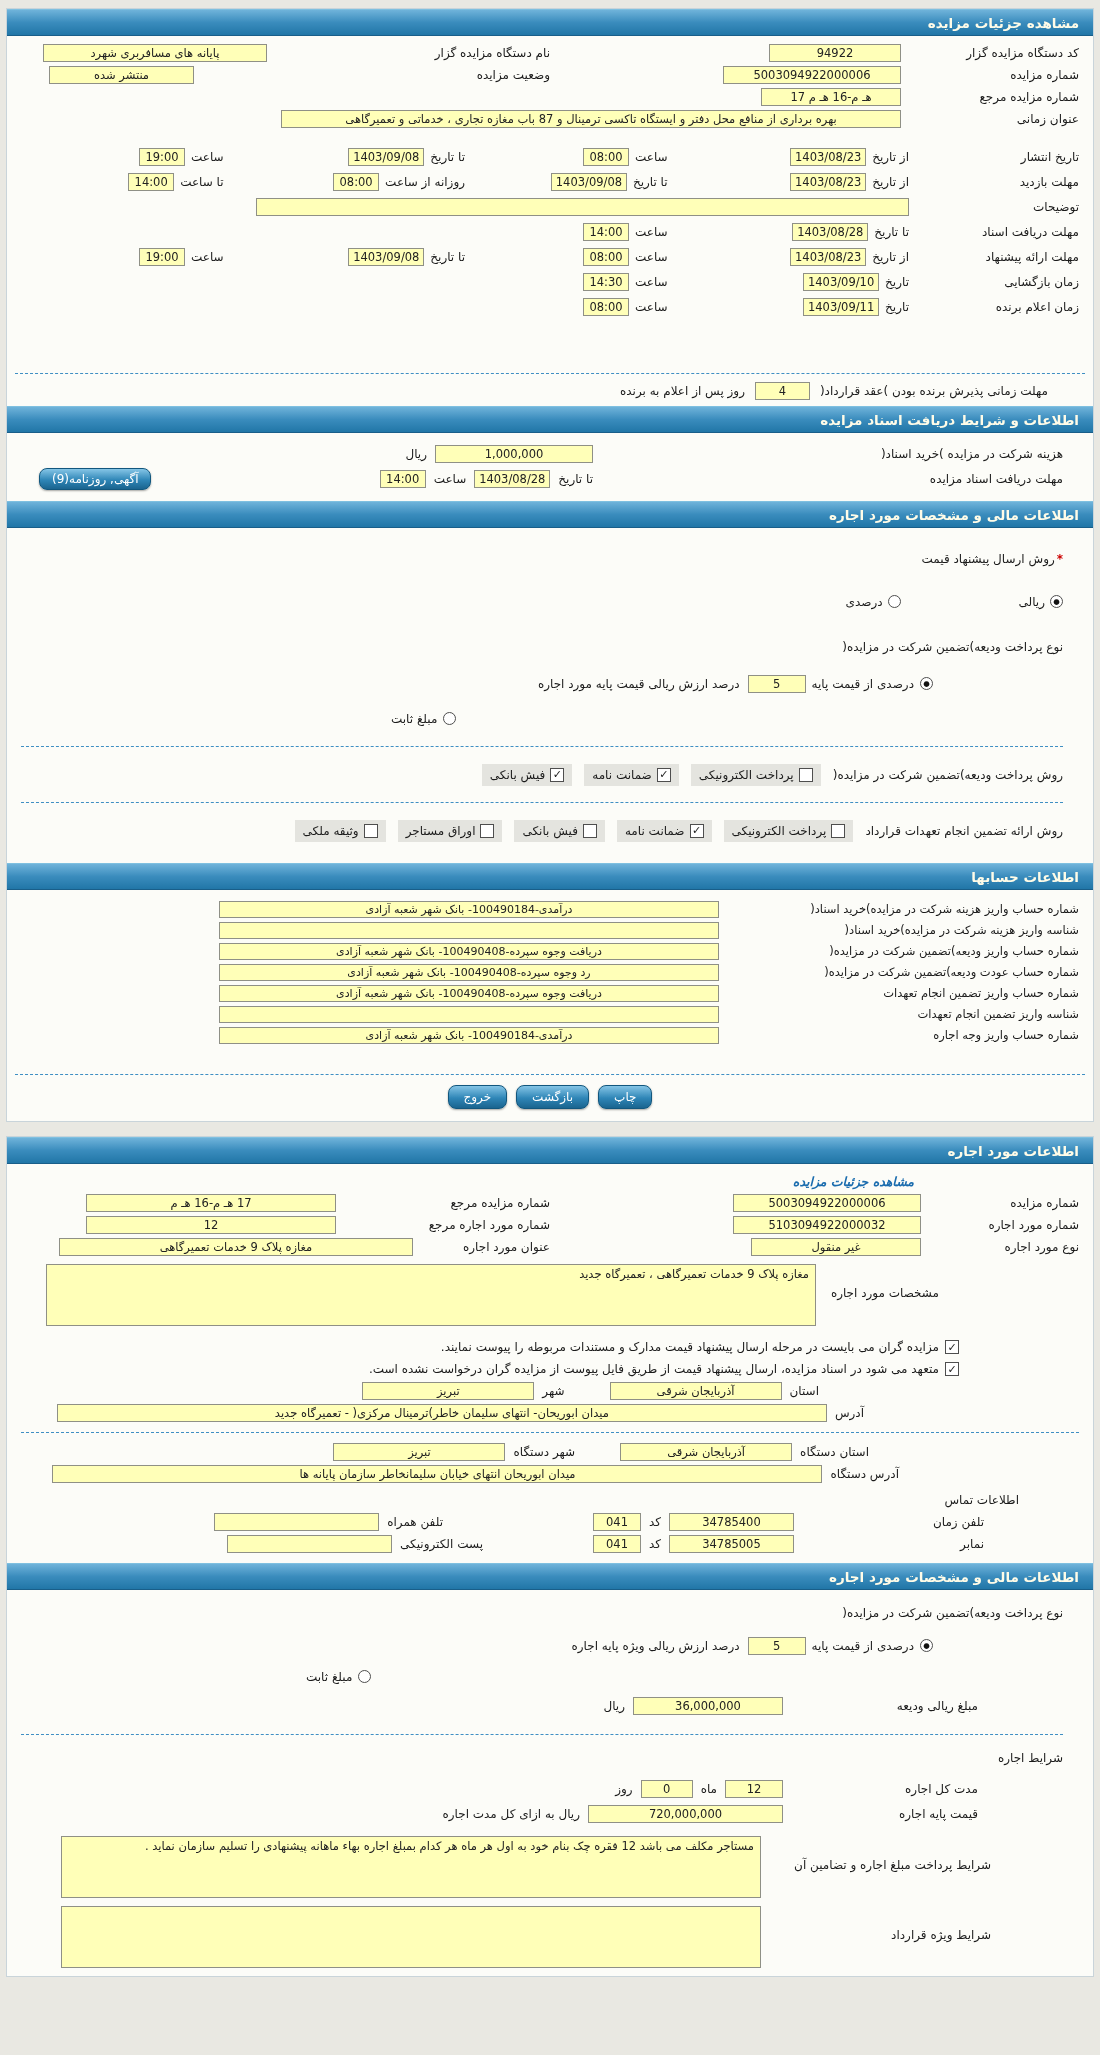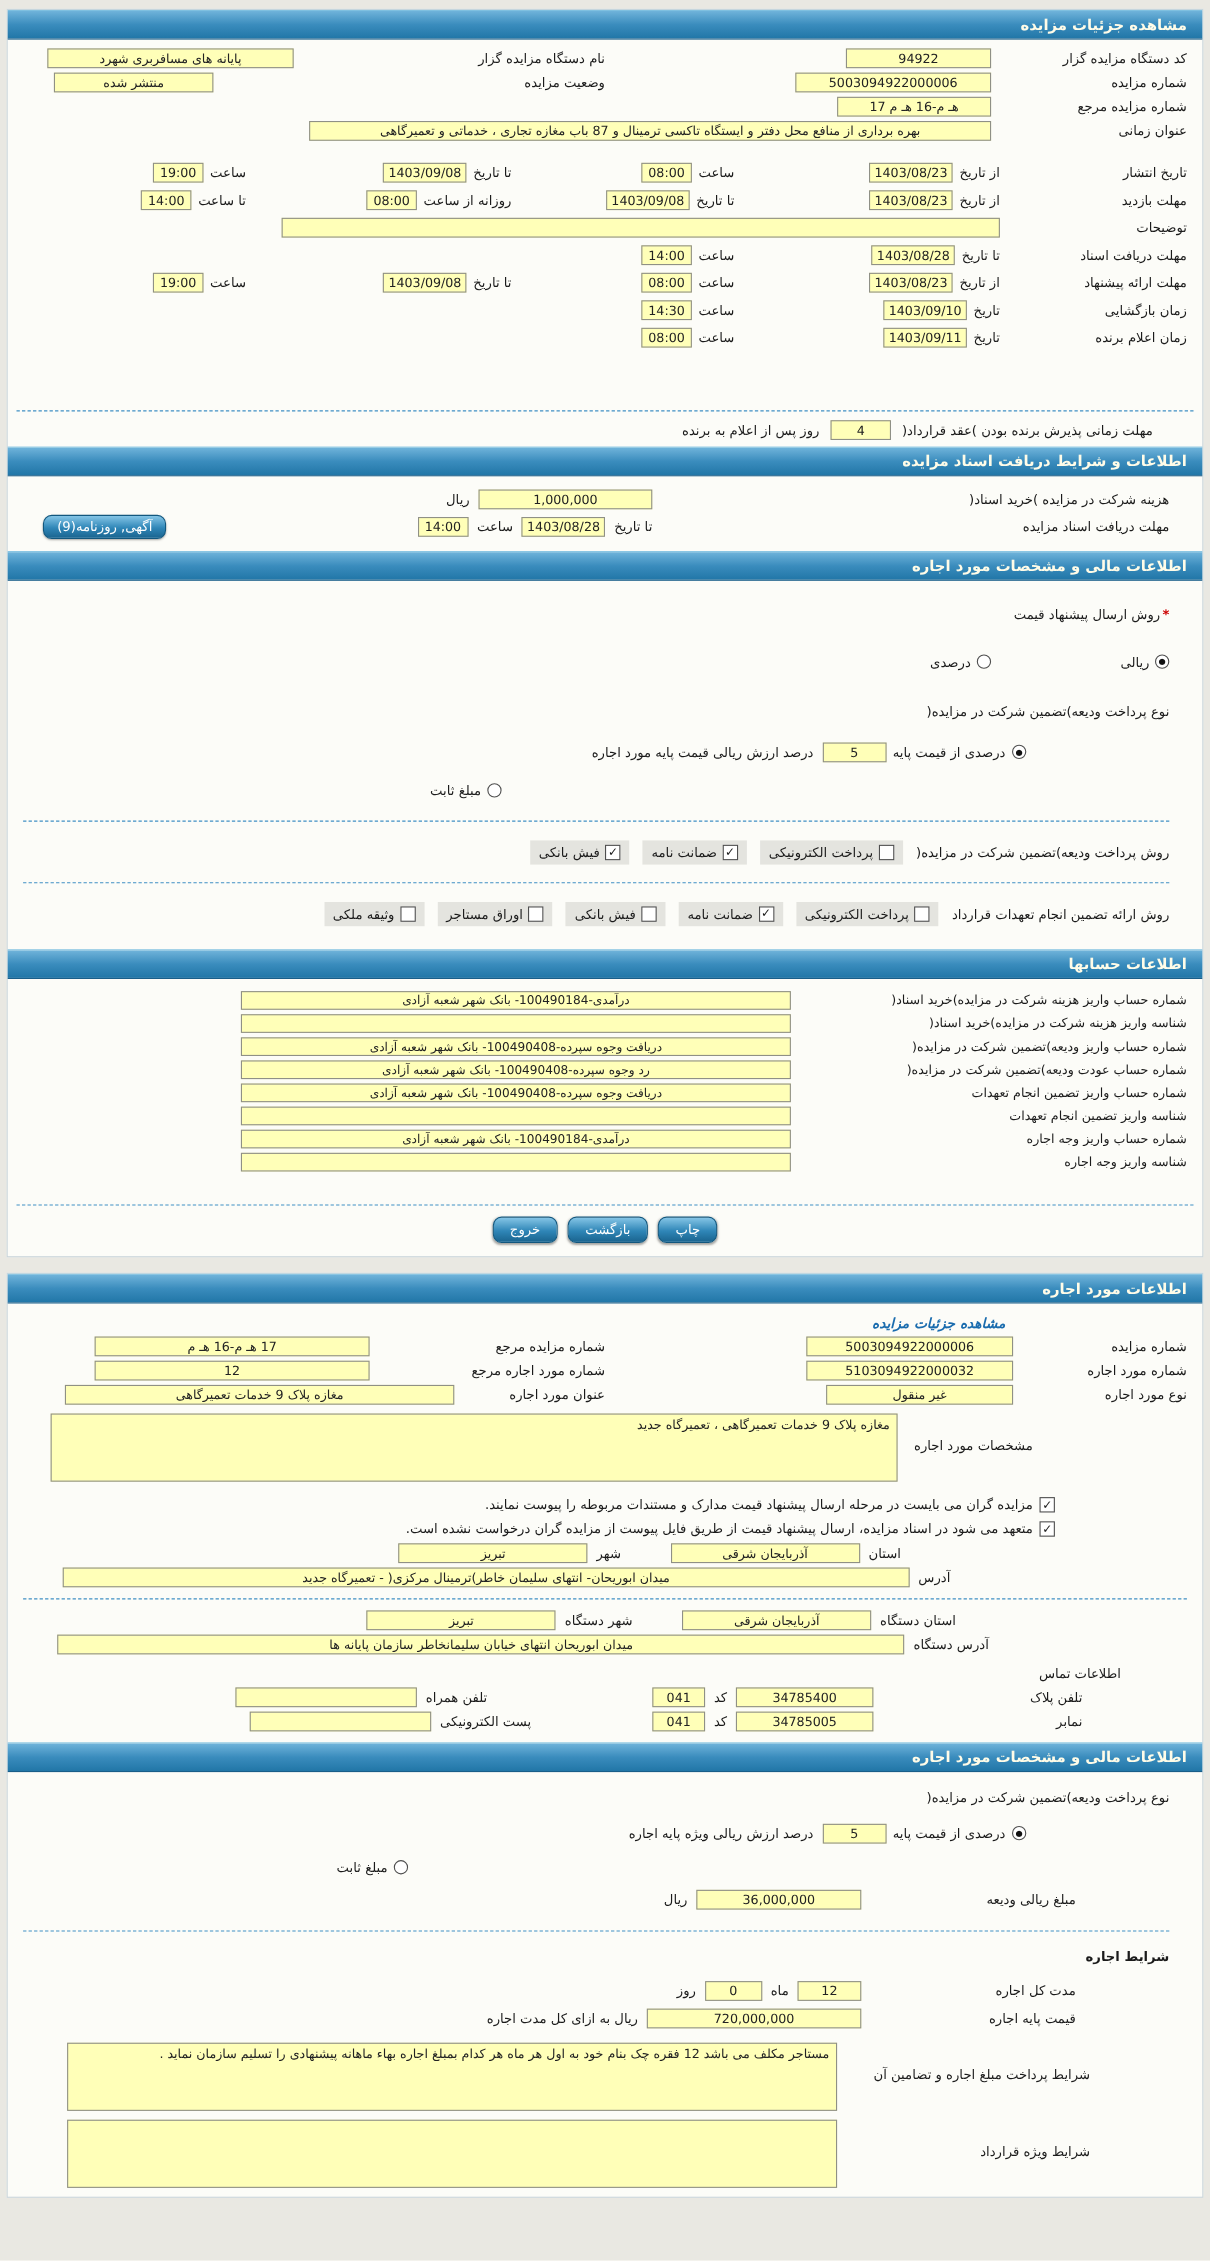--- a/index.html
+++ b/index.html
@@ -26,21 +26,21 @@
 .strip{background:#e4e4df;padding:4px 8px;display:inline-flex;align-items:center;gap:5px;margin-inline-start:12px}
 .tl{width:170px;flex:none}
 .tgrid{flex:1;display:grid;grid-template-columns:1.12fr .94fr 1.12fr .94fr;align-items:center}
 .tc{display:flex;align-items:center;gap:6px}
 .w-date{width:76px}
 .w-time{width:46px}
 .al{width:360px;flex:none;font-size:11.5px}
 .ai{width:500px;height:17px;font-size:11px}
 .arow{display:flex;align-items:center;margin:1px 0;padding:0 14px;min-height:20px}
 .dl{width:470px;flex:none}
-.seclbl{font-weight:bold}
+.seclbl{font-weight:normal}
 .link{color:#1a6cae;font-style:italic;font-weight:bold;font-size:12.5px;text-decoration:none}
 .star{color:#c00;font-weight:bold;margin-inline-end:2px}
 </style>
 </head>
 <body>
 
 <div class="page">
 
   <section class="panel">
     <div class="hdr">
@@ -307,24 +307,20 @@
         <input class="inp ai" readonly="" value="دریافت وجوه سپرده-100490408- بانک شهر شعبه آزادی" style="">
       </div>
       <div class="arow">
         <span class="lbl al">شناسه واریز تضمین انجام تعهدات</span>
         <input class="inp ai" readonly="" value="" style="">
       </div>
       <div class="arow">
         <span class="lbl al">شماره حساب واریز وجه اجاره</span>
         <input class="inp ai" readonly="" value="درآمدی-100490184- بانک شهر شعبه آزادی" style="">
       </div>
-      <div class="arow">
-        <span class="lbl al">شناسه واریز وجه اجاره</span>
-        <input class="inp ai" readonly="" value="" style="">
-      </div>
     </div>
 
     <div class="dash" style="margin:24px 8px 0"></div>
     <div class="btnrow">
       <button class="btn">چاپ</button>
       <button class="btn">بازگشت</button>
       <button class="btn">خروج</button>
     </div>
   </section>
 
@@ -404,21 +400,21 @@
       </div>
       <div class="frow" style="padding-inline-start:180px">
         <span class="lbl">آدرس دستگاه</span>
         <input class="inp" style="width: 770px; margin-inline-start: 8px;" readonly="" value="میدان ابوریحان انتهای خیابان سلیمانخاطر سازمان پایانه ها">
       </div>
 
       <div class="frow" style="padding-inline-start:60px;margin-top:4px">
         <span class="lbl">اطلاعات تماس</span>
       </div>
       <div class="frow" style="padding-inline-start:95px">
-        <span class="lbl" style="width:190px">تلفن پلاک</span>
+        <span class="lbl" style="width:190px">تلفن زمان</span>
         <input class="inp" style="width: 125px;" readonly="" value="34785400">
         <span class="lbl" style="margin:0 8px">کد</span>
         <input class="inp" style="width: 48px;" readonly="" value="041">
         <span class="lbl" style="margin-inline-start:150px">تلفن همراه</span>
         <input class="inp" style="width: 165px; margin-inline-start: 8px;" readonly="" value="">
       </div>
       <div class="frow" style="padding-inline-start:95px">
         <span class="lbl" style="width:190px">نمابر</span>
         <input class="inp" style="width: 125px;" readonly="" value="34785005">
         <span class="lbl" style="margin:0 8px">کد</span>

